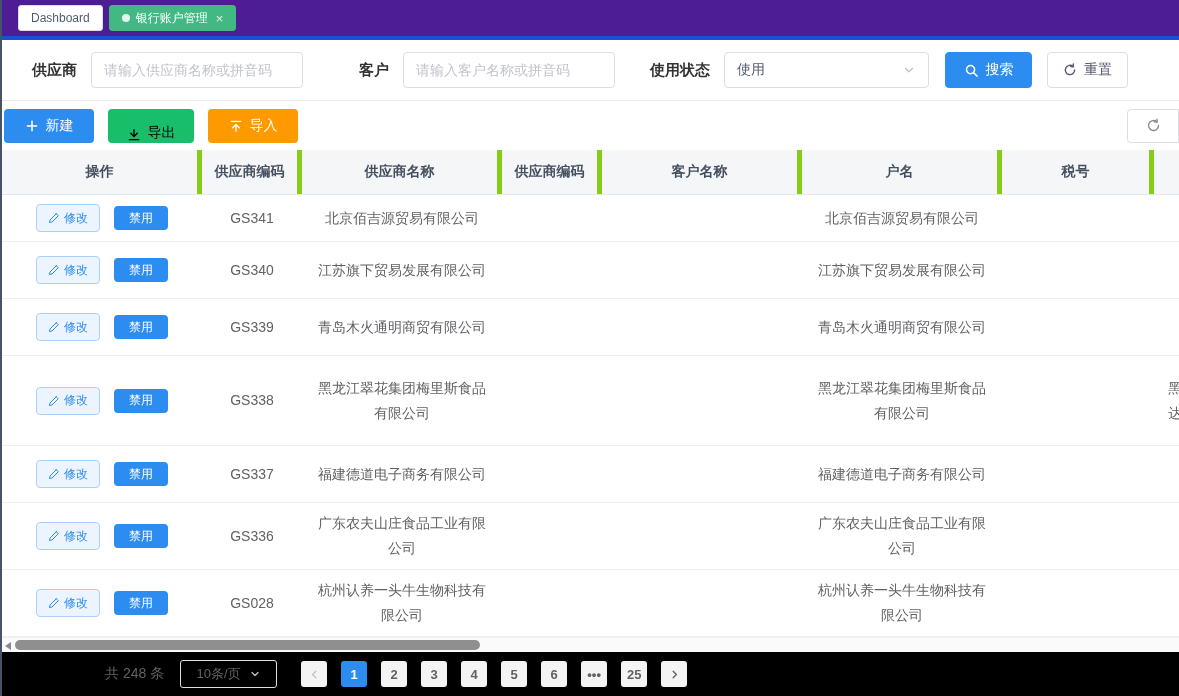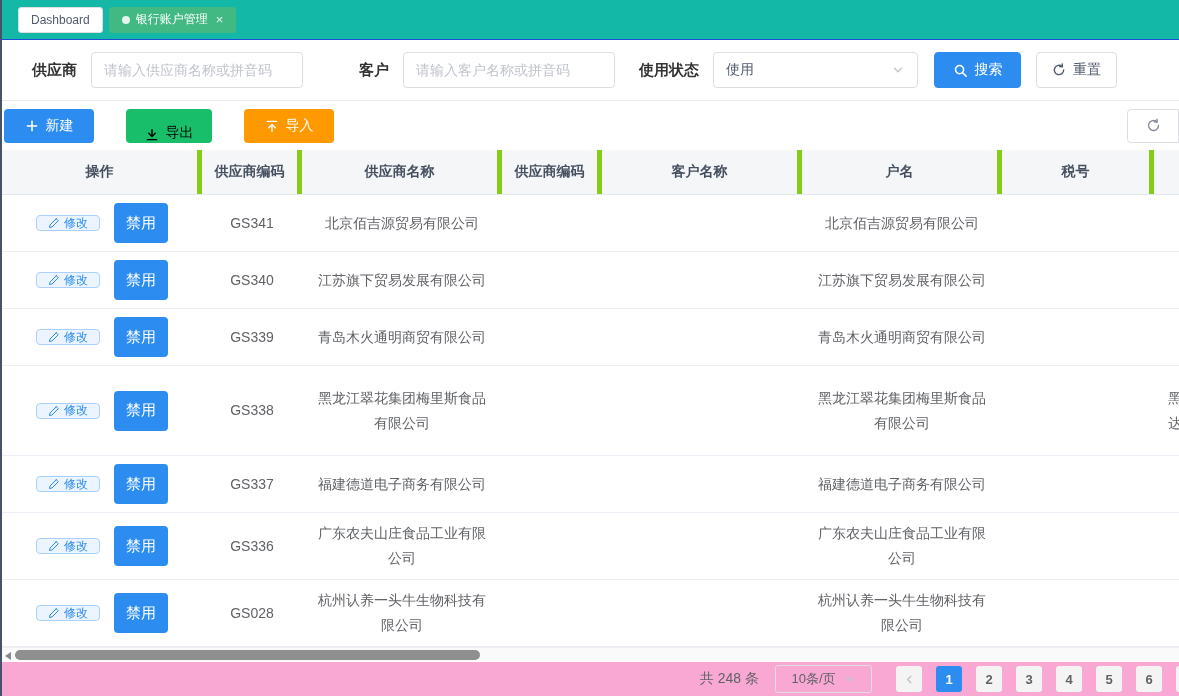--- a/index.html
+++ b/index.html
@@ -5,70 +5,70 @@
   * { margin:0; padding:0; box-sizing:border-box; }
   html,body { width:1179px; height:696px; overflow:hidden; }
   body {
     font-family:"Liberation Sans","DejaVu Sans",sans-serif;
     background:#fff; color:#515a6e; font-size:14px;
     border-left:2px solid #455368;
   }
   .app { display:flex; flex-direction:column; height:696px; }
 
   
-  .tabbar { height:40px; border-bottom:1px solid #1d4ed8; display:flex; align-items:center; padding-left:16px; gap:6px; background:#14b8a6; flex:0 0 auto; }
+  .tabbar { height:40px; border-bottom:4px solid #1d4ed8; display:flex; align-items:center; padding-left:16px; gap:6px; background:#4c1d95; flex:0 0 auto; }
   .tab { height:26px; display:inline-flex; align-items:center; gap:6px; padding:0 12px; font-size:12px; border-radius:3px; cursor:pointer; }
   .tab.inactive { border:1px solid #dcdee2; background:#fff; color:#515a6e; }
   .tab.active { background:#42b983; color:#fff; border:1px solid #42b983; }
   .tab .dot { width:8px; height:8px; border-radius:50%; background:rgba(255,255,255,.85); }
   .tab .close { font-size:13px; color:rgba(255,255,255,.85); margin-left:2px; line-height:1; }
 
   
   .filters { height:61px; border-bottom:1px solid #e8eaec; display:flex; align-items:center; padding-left:30px; flex:0 0 auto; background:#fff; }
   .flabel { font-weight:bold; color:#333; font-size:15px; margin-right:14px; white-space:nowrap; }
   .txt-input { width:212px; height:36px; border:1px solid #dcdee2; border-radius:4px; padding:0 12px; font-size:14px; color:#515a6e; outline:none; font-family:inherit; }
   .txt-input::placeholder { color:#c0c4cc; }
   .gap-lg { margin-left:56px; }
   .selectbox { width:205px; height:36px; border:1px solid #dcdee2; border-radius:4px; display:flex; align-items:center; justify-content:space-between; padding:16px 12px; color:#515a6e; cursor:pointer; background:#fff; }
   .selectbox .chev { color:#c0c4cc; display:flex; }
   .btn { display:inline-flex; align-items:center; justify-content:center; gap:7px; border-radius:4px; font-size:14px; cursor:pointer; border:1px solid transparent; font-family:inherit; background:#fff; }
   .btn svg { flex:0 0 auto; }
   .btn-search { width:87px; height:36px; background:#2d8cf0; border-color:#2d8cf0; color:#fff; margin-left:16px; }
   .btn-reset { width:81px; height:36px; background:#fff; border-color:#dcdee2; color:#515a6e; margin-left:15px; }
 
   
-  .toolbar { height:49px; display:flex; align-items:center; padding:0 4px 0 2px; gap:32px; flex:0 0 auto; position:relative; }
+  .toolbar { height:49px; display:flex; align-items:center; padding:0 4px 0 2px; gap:14px; flex:0 0 auto; position:relative; }
   .btn-new { width:90px; height:34px; background:#2d8cf0; color:#fff; }
   .btn-export { width:86px; height:34px; background:#19be6b; color:#000000;align-items:flex-end; }
   .btn-import { width:90px; height:34px; background:#ff9900; color:#fff; }
   .btn-refresh { position:absolute; right:0; width:52px; height:34px; border:1px solid #dcdee2; border-radius:4px 0 0 4px; color:#808695; background:#fff; }
 
   
   .tablewrap { flex:0 0 auto; overflow:hidden; width:1179px; }
   .tbl { width:1352px; }
   .thead { display:grid; grid-template-columns:200px 100px 200px 100px 200px 200px 152px 200px; background:#f4f6f8; height:45px; border-bottom:1px solid #e3e8ee; }
   .th { display:flex; align-items:center; justify-content:center; font-weight:bold; color:#46505f; font-size:14px; border-right:5px solid #84cc16; }
   .th:last-child { border-right:none; }
   .trow { display:grid; grid-template-columns:200px 100px 200px 100px 200px 200px 152px 200px; min-height:57px; border-bottom:1px solid #ebeef5; align-items:center; background:#fff; }
   .trow.tall { min-height:90px; }
   .trow:first-of-type { min-height:47px; }
   .td { display:flex; align-items:center; justify-content:center; color:#606266; font-size:14px; text-align:center; line-height:25px; padding:8px 0; }
   .td.wrapcell span { display:block; max-width:172px; }
   .td.bankcell { justify-content:flex-start; padding-left:14px; white-space:pre-line; text-align:left; }
   .opcell { gap:14px; }
-  .btn-edit { width:64px; height:16px; font-size:12px; background:#ecf5ff; border:1px solid #a9d1fb; color:#2d8cf0; gap:4px; }
-  .btn-disable { width:54px; height:40px; font-size:15px; background:#2d8cf0; color:#fff; }
+  .btn-edit { width:64px; height:28px; font-size:12px; background:#ecf5ff; border:1px solid #a9d1fb; color:#2d8cf0; gap:4px; }
+  .btn-disable { width:54px; height:24px; font-size:12px; background:#2d8cf0; color:#fff; }
 
   
   .hscroll { height:15px; background:#fafafa; position:relative; flex:0 0 auto; border-top:1px solid #f0f0f0; }
   .hscroll .arrow-left { position:absolute; left:3px; top:4px; width:0; height:0; border-top:4px solid transparent; border-bottom:4px solid transparent; border-right:6px solid #8a8a8a; }
   .hscroll .thumb { position:absolute; left:13px; top:2px; width:465px; height:10px; border-radius:5px; background:#8f8f8f; }
 
   
-  .pagebar { flex:1 1 auto; display:flex; align-items:center; justify-content:flex-end; background:#f9a8d4; }
+  .pagebar { flex:1 1 auto; display:flex; align-items:center; justify-content:flex-start; background:#000000; }
   .pager { display:flex; align-items:center; position:relative; left:103px; }
   .total { color:#606266; font-size:14px; margin-right:16px; white-space:nowrap; }
   .sizesel { width:97px; height:28px; border:1px solid #dcdee2; border-radius:3px; display:flex; align-items:center; justify-content:center; gap:8px; font-size:13px; color:#606266; cursor:pointer; margin-right:24px; }
   .sizesel .chev { color:#c0c4cc; display:flex; }
   .pbtns { display:flex; align-items:center; gap:14px; }
   .pbtn { min-width:26px; height:26px; border-radius:3px; background:#f4f4f5; color:#606266; font-size:13px; font-weight:bold; display:flex; align-items:center; justify-content:center; cursor:pointer; padding:0 4px; }
   .pbtn.active { background:#2d8cf0; color:#fff; }
   .pbtn.prev { color:#c0c4cc; }
   .pbtn svg { display:block; }
 </style>
@@ -86,21 +86,21 @@
       <span>银行账户管理</span>
       <span class="close">×</span>
     </div>
   </div>
 
   <div class="filters">
     <span class="flabel">供应商</span>
     <input class="txt-input" type="text" placeholder="请输入供应商名称或拼音码" style="">
     <span class="flabel gap-lg">客户</span>
     <input class="txt-input" type="text" placeholder="请输入客户名称或拼音码" style="">
-    <span class="flabel" style="margin-left:24px;font-family:Liberation Mono, monospace;">使用状态</span>
+    <span class="flabel" style="margin-left:35px;font-family:Liberation Mono, monospace;">使用状态</span>
     <div class="selectbox">
       <span>使用</span>
       <span class="chev">
         <svg width="14" height="14" viewBox="0 0 24 24" fill="none" stroke="currentColor" stroke-width="2.4" stroke-linecap="round" stroke-linejoin="round">
             <polyline points="6 9 12 15 18 9"></polyline>
           </svg>
       </span>
     </div>
     <button class="btn btn-search">
       <span style="display:flex;">

